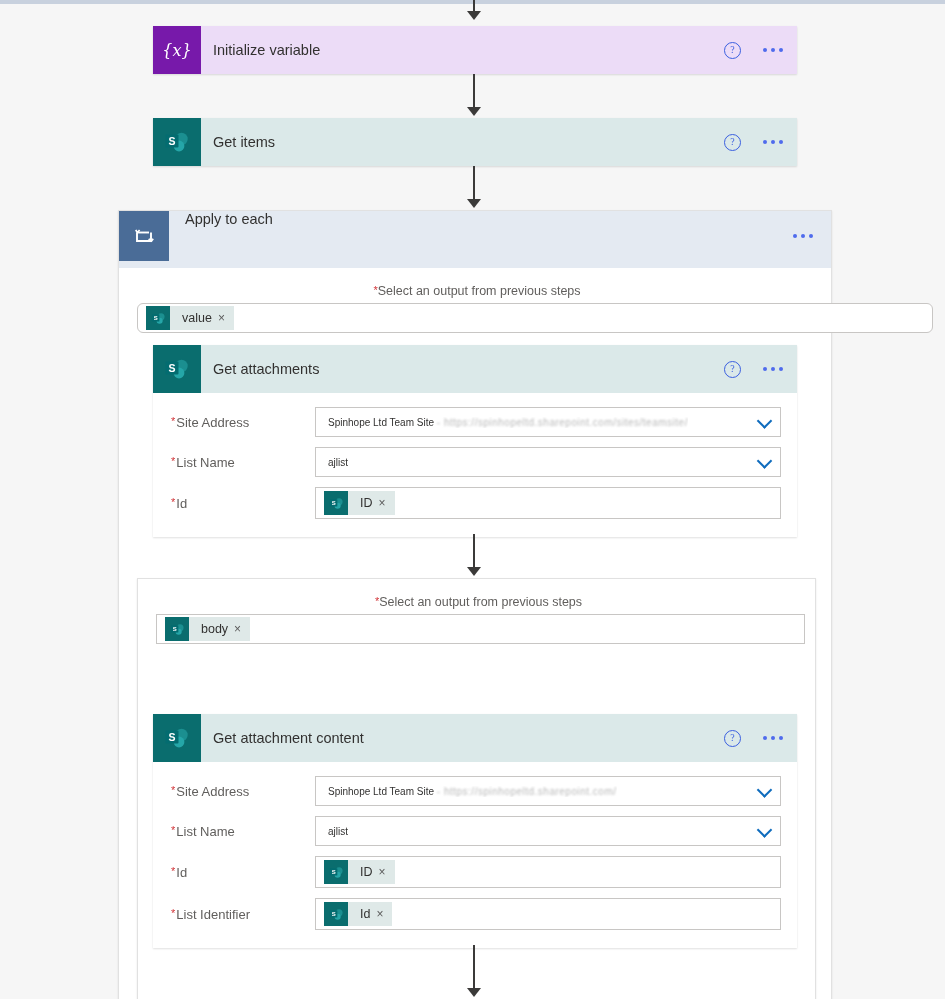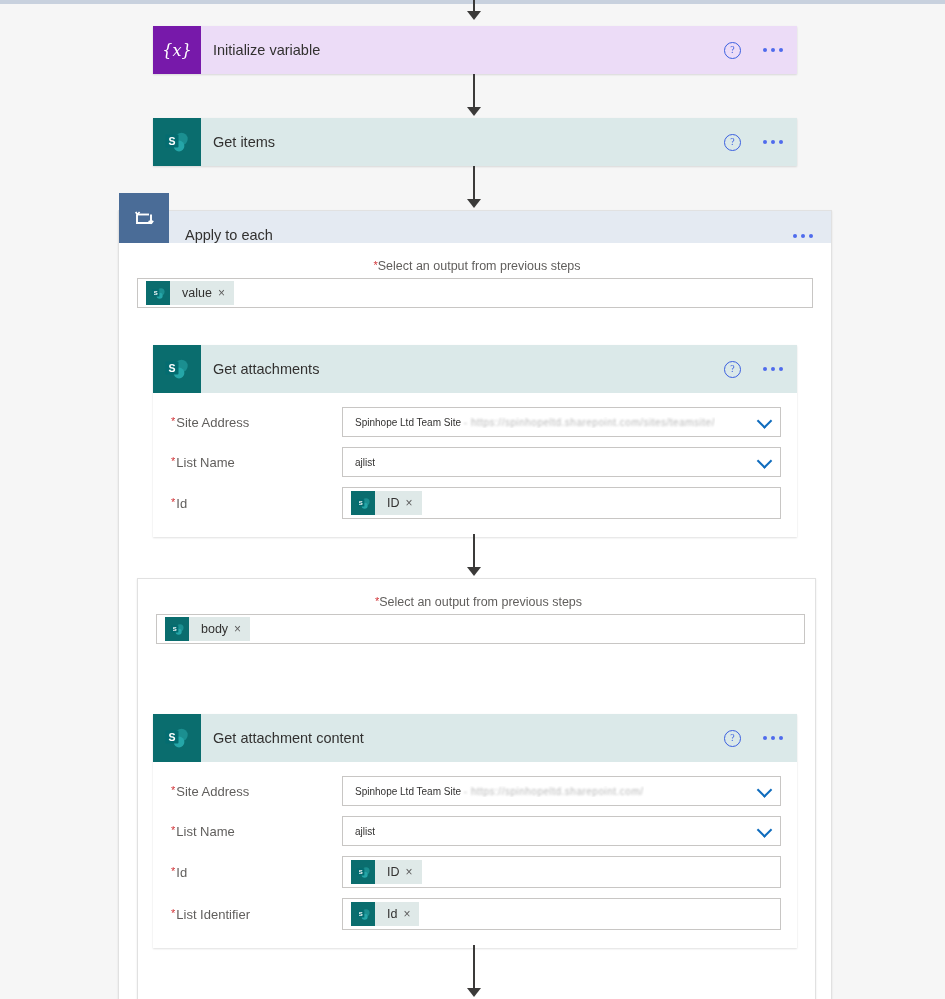--- a/index.html
+++ b/index.html
@@ -93,21 +93,20 @@
     display: block;
   }
 
   
   .card-body { padding: 14px 16px 18px 18px; }
   .prow {
     display: flex;
     align-items: center;
     min-height: 30px;
     margin-bottom: 10px;
-    gap: 27px;
   }
   .prow:last-child { margin-bottom: 0; }
   .plabel {
     flex: 0 0 144px;
     font-size: 13px;
     color: #605e5c;
     white-space: nowrap;
   }
   .plabel .req {
     color: #d13438;
@@ -185,22 +184,22 @@
 
   
   .scope {
     position: absolute;
     background: #ffffff;
     border: 1px solid #e1e1e1;
     box-shadow: 0 0.6px 1.8px rgba(0,0,0,.10);
   }
   .scope-head {
     display: flex;
-    align-items: flex-end;
-    height: 32px;
+    align-items: flex-start;
+    height: 57px;
     background: #e4eaf2;
     position: relative;
   }
   .scope-icon {
     width: 50px; height: 50px;
     flex: 0 0 50px;
     background: #4a6c97;
     display: flex; align-items: center; justify-content: center;
   }
   .scope-title {
@@ -317,21 +316,21 @@
             <i></i>
             <i></i>
         </div>
       </div>
     </div>
 
     <div class="scope-body">
       <div class="scope-sublabel">
         <span class="req">*</span><span>Select an output from previous steps</span>
       </div>
-      <div class="scope-input" style="width:676px;">
+      <div class="scope-input" style="width:796px;border-radius:6px;">
         <span class="token">
           <span class="tkicon">
             <svg width="17" height="17" viewBox="0 0 30 30" aria-hidden="true">
               <circle cx="19.5" cy="12" r="6.2" fill="#1b8f90"></circle>
               <circle cx="17" cy="19" r="5.4" fill="#25a6a8"></circle>
               <rect x="3.5" y="7.5" width="13" height="13" rx="1" fill="#036c70"></rect>
               <text x="10" y="17.6" text-anchor="middle" fill="#ffffff" font-family="Liberation Sans, sans-serif" font-size="10.5" font-weight="bold">S</text>
             </svg>
           </span>
           <span class="tklabel">value</span>

